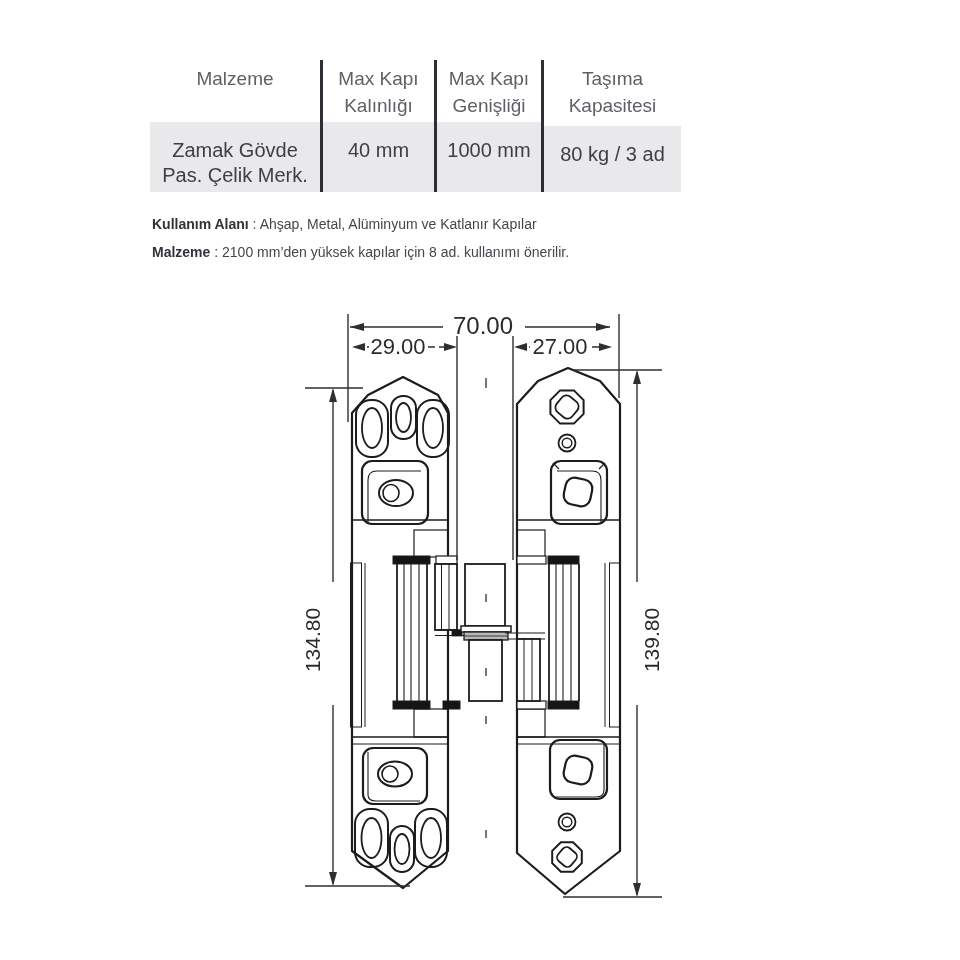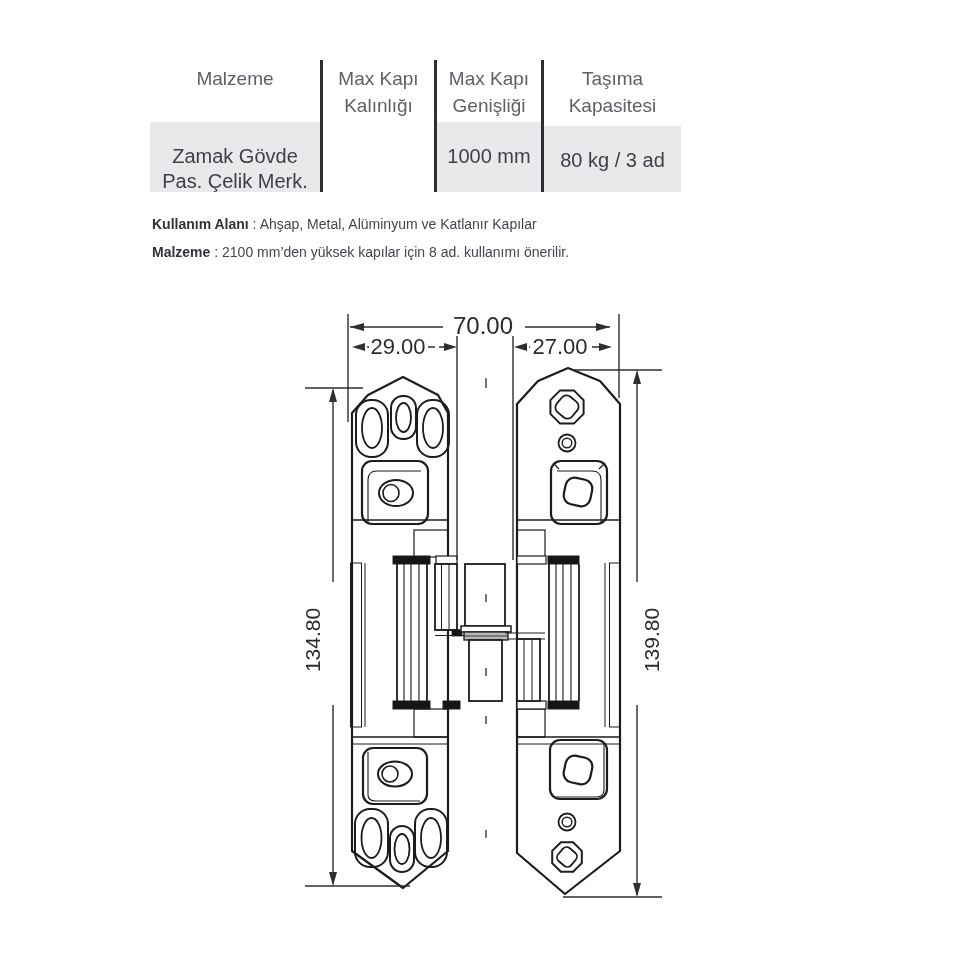--- a/index.html
+++ b/index.html
@@ -18,21 +18,21 @@
   .spec-col{display:flex;flex-direction:column;box-sizing:border-box;}
   .spec-col + .spec-col{border-left:3px solid #2e2e34;}
   .col-w0{width:170px;} .col-w1{width:125px;} .col-w2{width:114px;}
   .col-w3{width:107px;} .col-w4{width:140px;gap:7px;}
   .spec-header{
     height:62px;box-sizing:border-box;padding-top:5px;
     font-size:19px;line-height:27px;color:#5f5f66;
     text-align:center;white-space:pre-line;font-weight:400;
   }
   .spec-value{
-    height:70px;box-sizing:border-box;padding-top:22px;
+    height:70px;box-sizing:border-box;padding-top:16px;
     background:#e9e9ec;
     font-size:20px;line-height:25px;color:#3e3e46;
     text-align:center;white-space:pre-line;font-weight:400;
   }
 
   
   .notes{position:absolute;left:152px;top:210px;width:700px;
     font-size:14px;line-height:28px;color:#45454d;}
   .notes .lbl{font-weight:700;color:#32323a;}
 
@@ -53,20 +53,21 @@
 
   <div class="spec-table">
     <div class="spec-col col-w0">
       <div class="spec-header">Malzeme</div>
       <div class="spec-value">Zamak Gövde
 Pas. Çelik Merk.</div>
     </div>
     <div class="spec-col col-w2">
       <div class="spec-header">Max Kapı
 Kalınlığı</div>
+      <div class="spec-value">40 mm</div>
     </div>
     <div class="spec-col col-w3">
       <div class="spec-header">Max Kapı
 Genişliği</div>
       <div class="spec-value">1000 mm</div>
     </div>
     <div class="spec-col col-w4">
       <div class="spec-header">Taşıma
 Kapasitesi</div>
       <div class="spec-value">80 kg / 3 ad</div>

